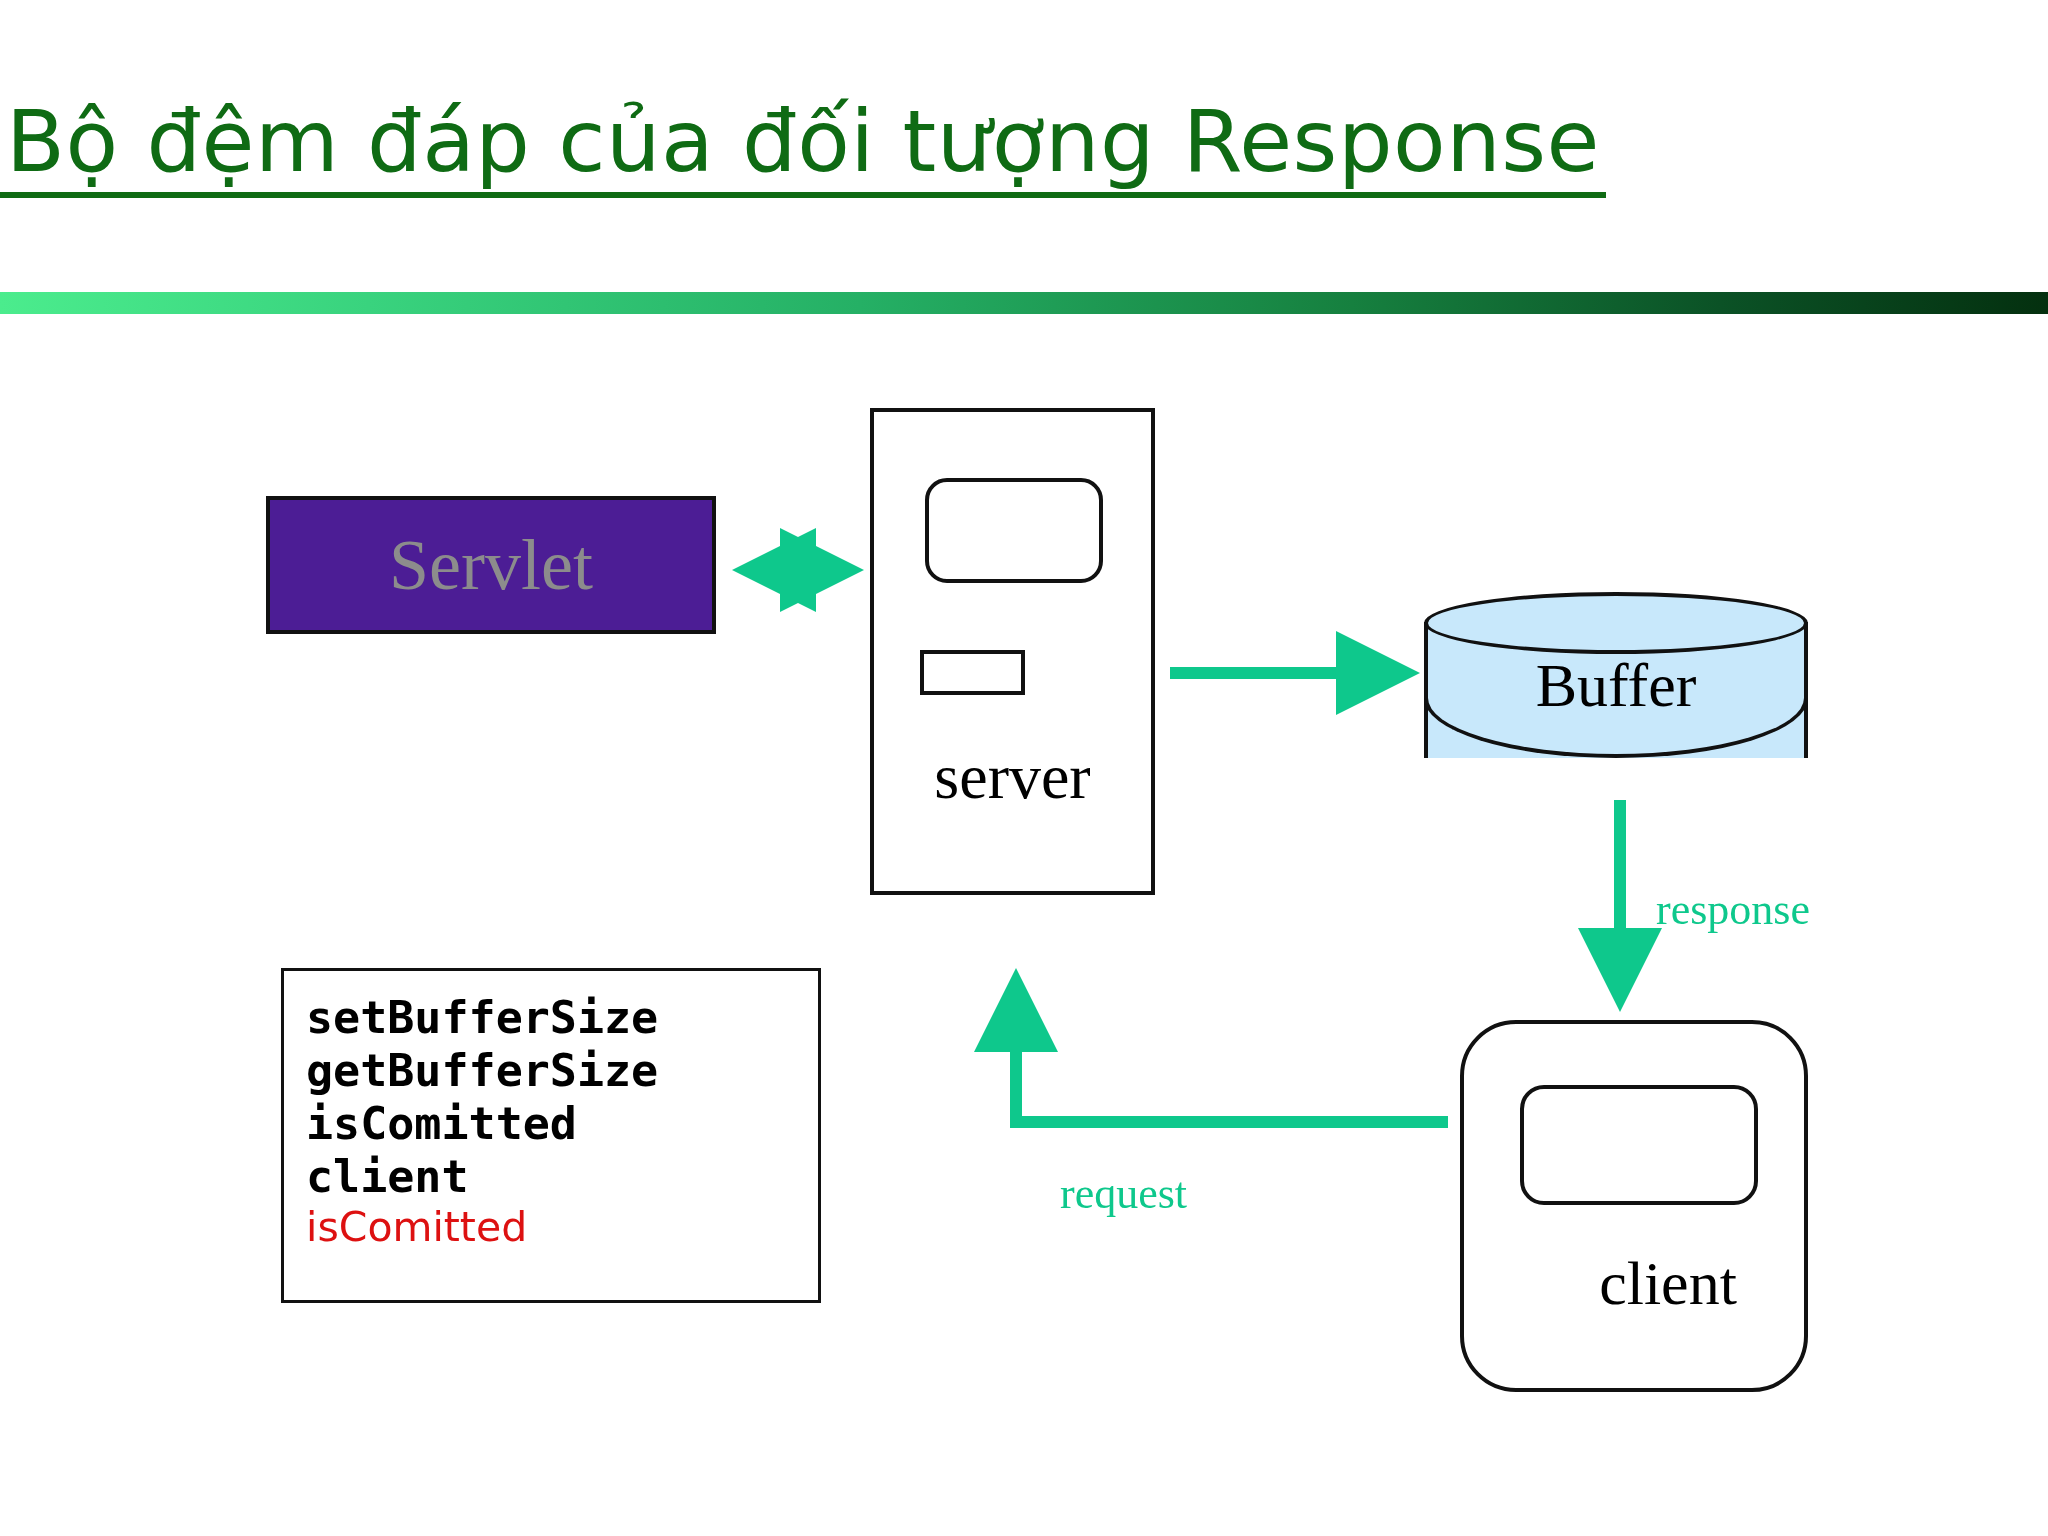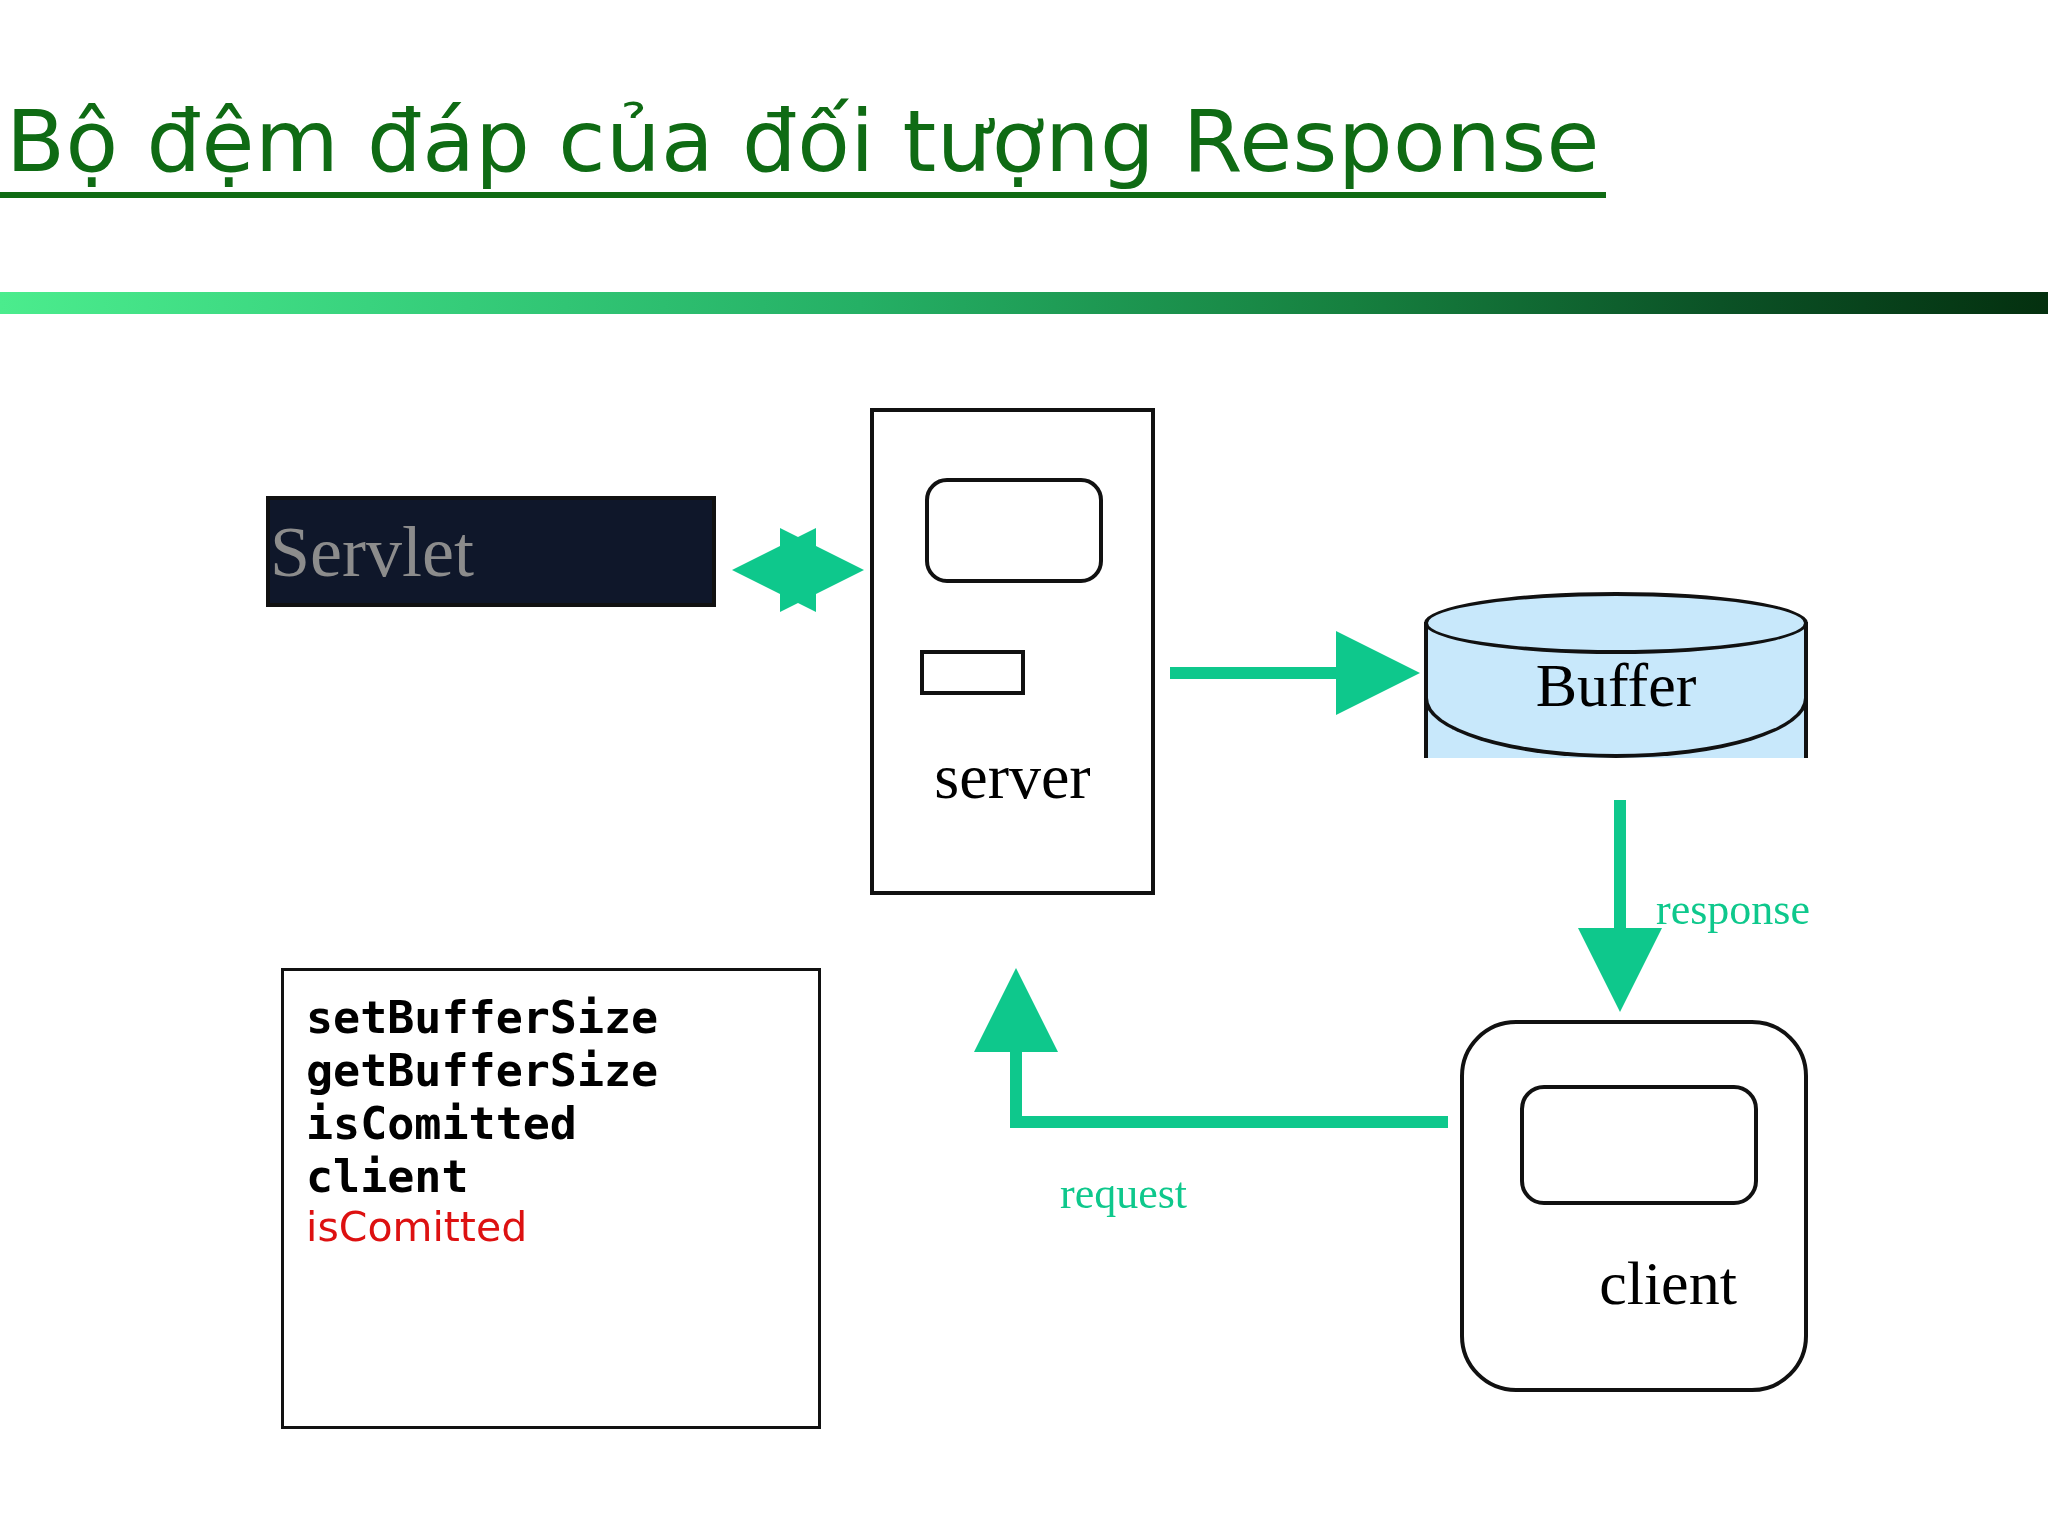--- a/index.html
+++ b/index.html
@@ -52,26 +52,27 @@
   }
 
   
   .abs { position: absolute; }
 
   
   #servlet-box {
     left: 266px;
     top: 496px;
     width: 450px;
-    height: 111px;
-    background: #0f172a;
+    height: 138px;
+    background: #4c1d95;
     border: 4px solid #111111;
     box-sizing: border-box;
     display: flex;
     align-items: center;
+    justify-content: center;
   }
   #servlet-label {
     font-family: "Liberation Serif", serif;
     font-size: 72px;
     color: #8c8c8c;
     line-height: 1;
   }
 
   
   #server-box {
@@ -198,21 +199,21 @@
     color: #000000;
     line-height: 1;
     margin-left: 34px;
   }
 
   
   #methods-box {
     left: 281px;
     top: 968px;
     width: 540px;
-    height: 461px;
+    height: 335px;
     background: #ffffff;
     border: 3px solid #111111;
     box-sizing: border-box;
     padding: 20px 0 0 22px;
   }
   .method-item {
     font-family: "DejaVu Sans Mono", monospace;
     font-weight: bold;
     font-size: 45px;
     line-height: 1.18;

